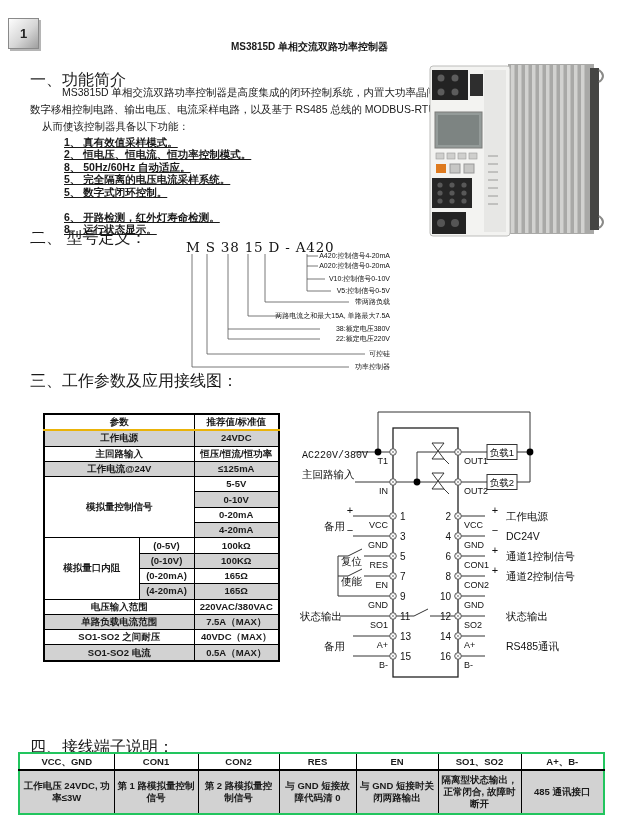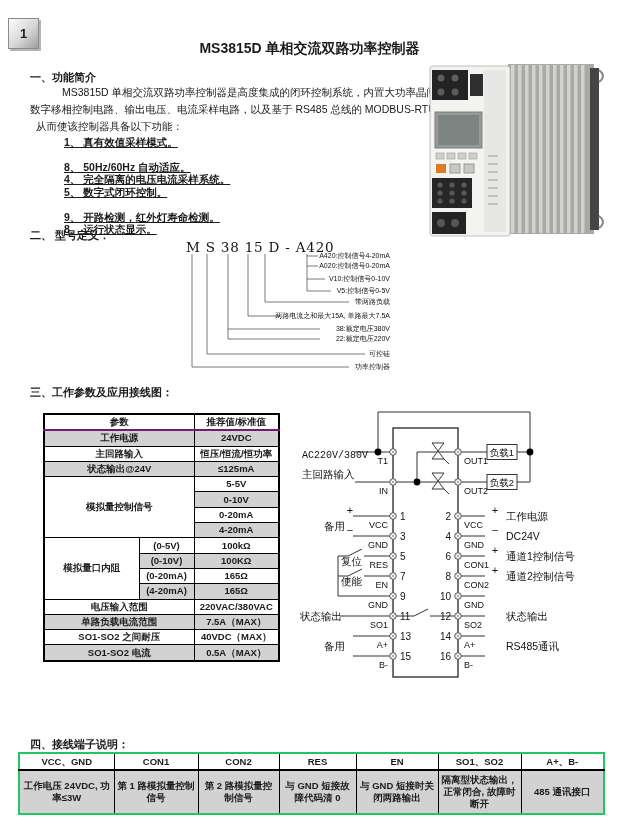--- a/index.html
+++ b/index.html
@@ -4,55 +4,56 @@
 <style>
   html,body{margin:0;padding:0;background:#e8e8e8;}
   #page{position:relative;width:619px;height:829px;background:#ffffff;overflow:hidden;
         font-family:"Liberation Sans",sans-serif;color:#1a1a1a;}
   .abs{position:absolute;white-space:nowrap;}
   #badge{left:8px;top:18px;width:29px;height:29px;
          background:linear-gradient(135deg,#fdfdfd 0%,#d6d6d6 55%,#9f9f9f 100%);
          border:1px solid #8a8a8a;box-shadow:2px 2px 0 #b5b5b5;
          display:flex;align-items:center;justify-content:center;
          font:bold 13px "Liberation Sans",sans-serif;color:#222;}
-  #title{left:0;top:40px;width:619px;text-align:center;font-size:14px;font-weight:bold;}
-  .h{font-size:11px;font-weight:bold;}
+  #title{left:0;top:40px;width:619px;text-align:center;font-size:10px;font-weight:bold;}
+  .h{font-size:16px;font-weight:normal;}
   .body-line{font-size:10.5px;}
   .feat{font-size:10.5px;font-weight:bold;text-decoration:underline;}
   table{border-collapse:collapse;table-layout:fixed;}
   .ptable{width:235px;font:bold 9.5px "Liberation Sans",sans-serif;border:2px solid #000;}
   .ptable td{border:1px solid #000;text-align:center;padding:0;height:14.3px;line-height:1.05;overflow:hidden;}
-  .ptable tr.hdr td{border-bottom:2px solid #701a75;}
+  .ptable tr.hdr td{border-bottom:2px solid #eab308;}
   .g{background:#d2d2d2;}
   .ttable{width:585px;font:bold 9.5px "Liberation Sans",sans-serif;border:2px solid #22c55e;}
   .ttable td{border:1px solid #000;text-align:center;padding:1px 2px;line-height:1.25;}
   .ttable tr.hdr td{height:13px;border-bottom:2px solid #000;background:#fff;}
   .ttable tr.bod td{height:40px;background:#d2d2d2;white-space:normal;}
   svg text{font-family:"Liberation Sans",sans-serif;fill:#111;}
   .mono{font-family:"Liberation Mono",monospace;}
 </style>
 </head>
 <body>
 
 <div id="page">
 
   <div id="badge" class="abs">1</div>
 
   <div id="title" class="abs">MS3815D 单相交流双路功率控制器</div>
 
   <div class="abs h" style="left:30px;top:70px">一、功能简介</div>
   <div class="abs body-line" style="left:62px;top:86px">MS3815D 单相交流双路功率控制器是高度集成的闭环控制系统，内置大功率晶闸管芯片、</div>
   <div class="abs body-line" style="left:30px;top:103px">数字移相控制电路、输出电压、电流采样电路，以及基于 RS485 总线的 MODBUS-RTU 通讯。</div>
-  <div class="abs body-line" style="left:36px;top:120px">从而使该控制器具备以下功能：</div>
+  <div class="abs body-line" style="left:42px;top:120px">从而使该控制器具备以下功能：</div>
 
   <div class="abs feat" style="left:64px;top:136px">1、 真有效值采样模式。</div>
+  <div class="abs feat" style="left:64px;top:148px">2、 恒电压、恒电流、恒功率控制模式。</div>
   <div class="abs feat" style="left:64px;top:160.5px">8、 50Hz/60Hz 自动适应。</div>
-  <div class="abs feat" style="left:64px;top:173px">4、 完全隔离的电压电流采样系统。</div>
+  <div class="abs feat" style="left:64px;top:173px">5、 完全隔离的电压电流采样系统。</div>
   <div class="abs feat" style="left:64px;top:185.5px">5、 数字式闭环控制。</div>
-  <div class="abs feat" style="left:64px;top:210.5px">9、 开路检测，红外灯寿命检测。</div>
+  <div class="abs feat" style="left:64px;top:210.5px">6、 开路检测，红外灯寿命检测。</div>
   <div class="abs feat" style="left:64px;top:223px">8、 运行状态显示。</div>
 
   <div class="abs h" style="left:30px;top:228px">二、 型号定义：</div>
 
   <svg class="abs" style="left:150px;top:238px" width="262" height="142" viewBox="0 0 262 142">
     <text x="36" y="14" font-size="13.5" letter-spacing="0.8" style="font-family:'DejaVu Serif',serif">M S 38 15 D - A420</text>
     <g stroke="#555" stroke-width="0.8" fill="none">
       <path d="M157,16 V53"></path>
         <path d="M115,16 V64"></path>
         <path d="M98,16 V78"></path>
@@ -152,21 +153,21 @@
         <line x1="66" y1="144" x2="76" y2="144"></line>
       <line x1="66" y1="152" x2="76" y2="152"></line>
     </g>
     <g>
       <rect x="10" y="160" width="34" height="22" fill="#232323"></rect>
       <circle cx="19" cy="171" r="4" fill="#555"></circle>
         <circle cx="33" cy="171" r="4" fill="#555"></circle>
     </g>
   </svg>
 
-  <div class="abs h" style="left:30px;top:385px">三、工作参数及应用接线图：</div>
+  <div class="abs h" style="left:30px;top:371px">三、工作参数及应用接线图：</div>
 
   <table class="ptable abs" style="left:43px;top:413px">
     <colgroup>
         <col style="width:95px">
         <col style="width:55px">
         <col style="width:85px">
       </colgroup>
     <tbody>
         <tr class="hdr">
       <td colspan="2">参数</td>
@@ -174,21 +175,21 @@
     </tr>
     <tr>
       <td colspan="2" class="g">工作电源</td>
       <td class="g">24VDC</td>
     </tr>
     <tr>
       <td colspan="2">主回路输入</td>
       <td>恒压/恒流/恒功率</td>
     </tr>
     <tr>
-      <td colspan="2" class="g">状态输出@24V</td>
+      <td colspan="2" class="g">工作电流@24V</td>
       <td class="g">≤125mA</td>
     </tr>
     <tr>
       <td colspan="2" rowspan="4">模拟量控制信号</td>
       <td>5-5V</td>
     </tr>
     <tr>
           <td class="g">0-10V</td>
         </tr>
     <tr>

